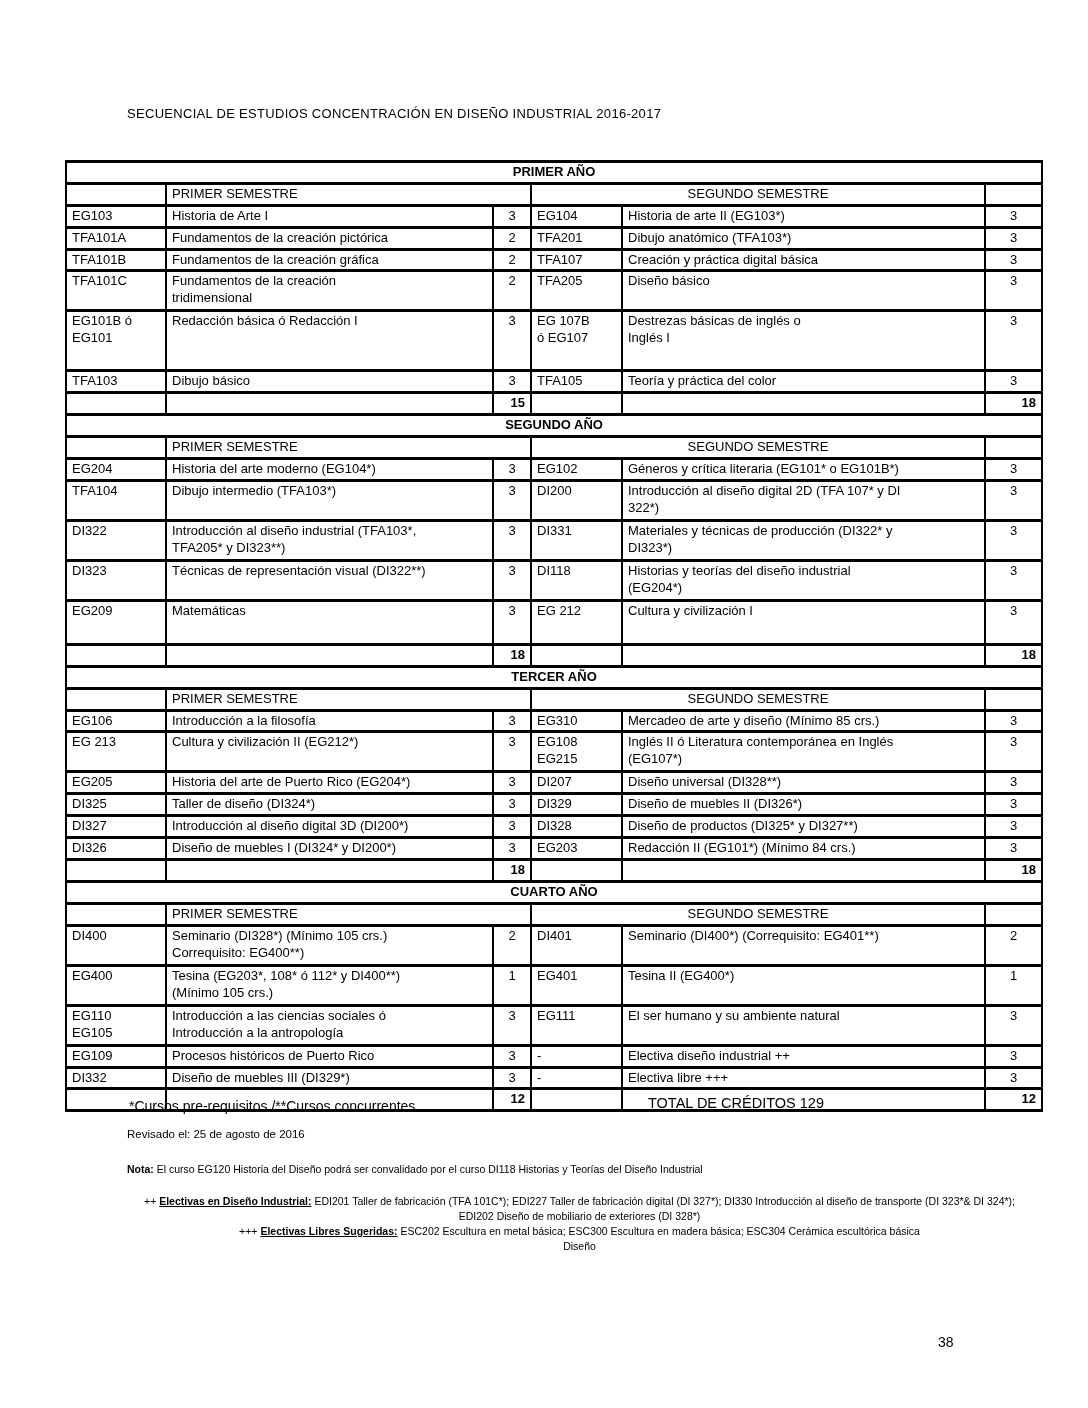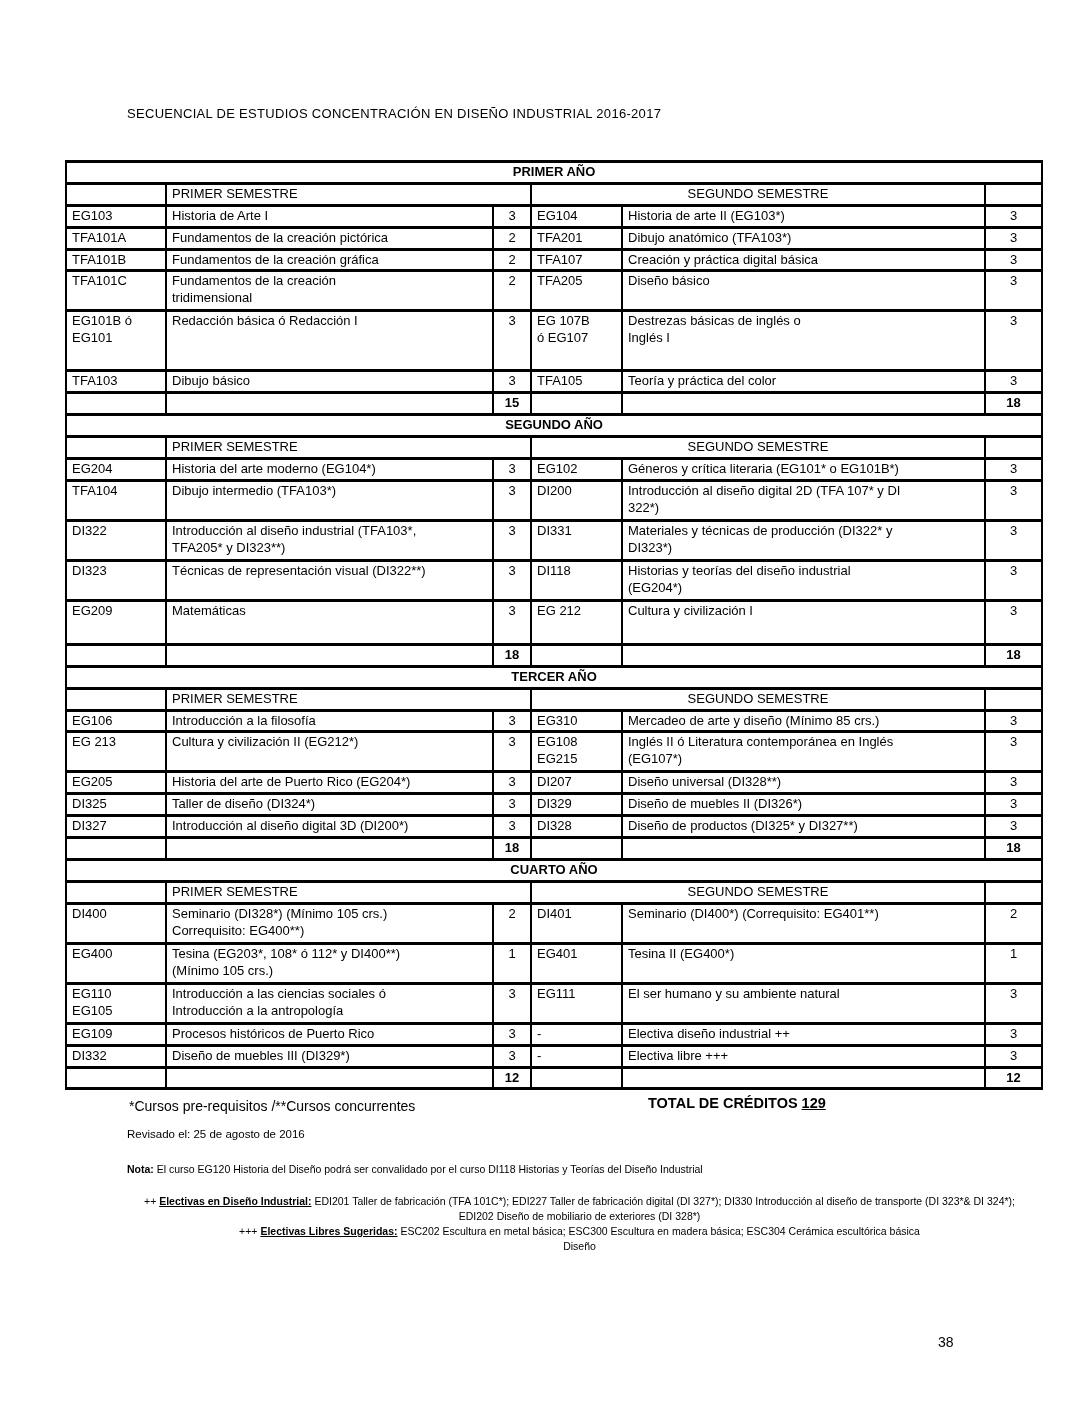--- a/index.html
+++ b/index.html
@@ -30,24 +30,24 @@
     overflow:hidden;
     white-space:pre-line;
   }
   td.year-cell{
     text-align:center;font-weight:bold;font-size:13.5px;
     padding:1px 2px;white-space:normal;
   }
   td.sem-cell{font-size:15px;padding:2px 6px;}
   td.sem-cell.c{text-align:center;}
   td.credit{text-align:center;white-space:normal;}
-  td.total{font-weight:bold;text-align:center;white-space:normal;}
+  td.total{font-weight:bold;text-align:right;white-space:normal;}
   .footer-line{position:absolute;white-space:nowrap;}
   .prereq-line{left:129px;top:1098px;font-size:14px;}
-  .credits-total{left:648px;top:1095px;font-size:14.5px;font-weight:bold;}
+  .credits-total{left:648px;top:1095px;font-size:14.5px;font-weight:normal;}
   .credits-total .val{text-decoration:underline;}
   .revised-line{left:127px;top:1128px;font-size:11.5px;}
   .note-line{left:127px;top:1163px;font-size:10.5px;}
   .elect-block{
     position:absolute;left:127px;top:1194px;width:905px;
     font-size:10.5px;line-height:1.42;
   }
   .elect-block p{margin:0;text-align:center;}
   .b{font-weight:bold;}
   .u{text-decoration:underline;}
@@ -242,20 +242,28 @@
         <td class="credit" colspan="1">3</td>
       </tr>
       <tr style="height: 20px;">
         <td colspan="1">DI327</td>
         <td colspan="1">Introducción al diseño digital 3D (DI200*)</td>
         <td class="credit" colspan="1">3</td>
         <td colspan="1">DI328</td>
         <td colspan="1">Diseño de productos (DI325* y DI327**)</td>
         <td class="credit" colspan="1">3</td>
       </tr>
+      <tr style="height: 20px;">
+        <td colspan="1">DI326</td>
+        <td colspan="1">Diseño de muebles I  (DI324* y DI200*)</td>
+        <td class="credit" colspan="1">3</td>
+        <td colspan="1">EG203</td>
+        <td colspan="1">Redacción II (EG101*) (Mínimo 84 crs.)</td>
+        <td class="credit" colspan="1">3</td>
+      </tr>
       <tr style="height: 19px;">
         <td colspan="1"></td>
         <td colspan="1"></td>
         <td class="total" colspan="1">18</td>
         <td colspan="1"></td>
         <td colspan="1"></td>
         <td class="total" colspan="1">18</td>
       </tr>
       <tr>
         <td class="year-cell" colspan="6">CUARTO AÑO</td>

